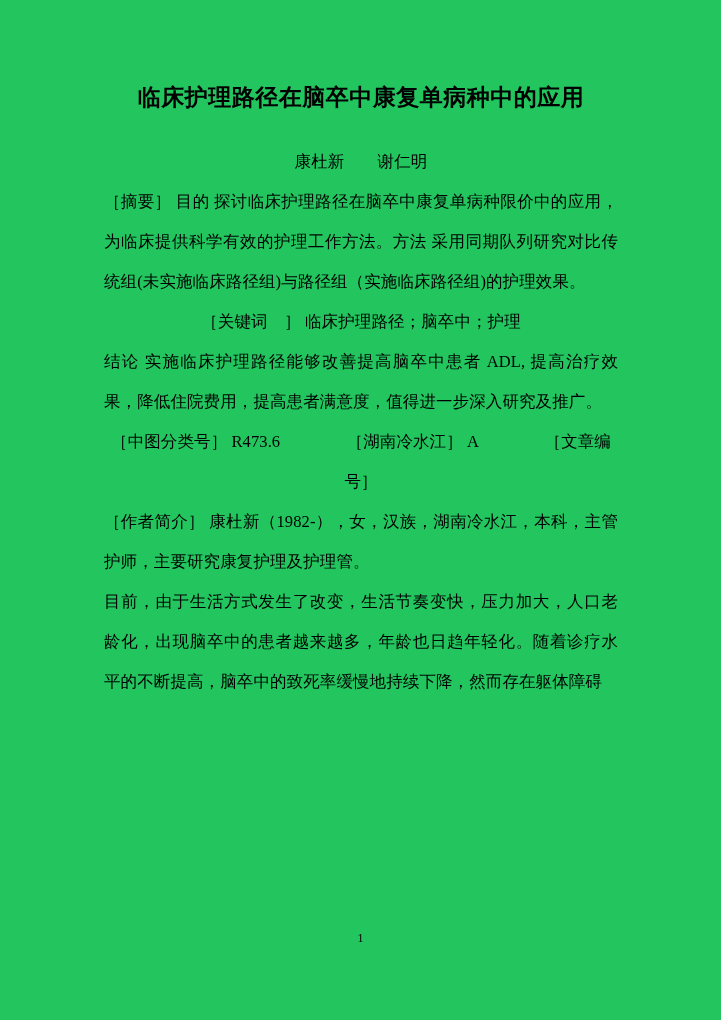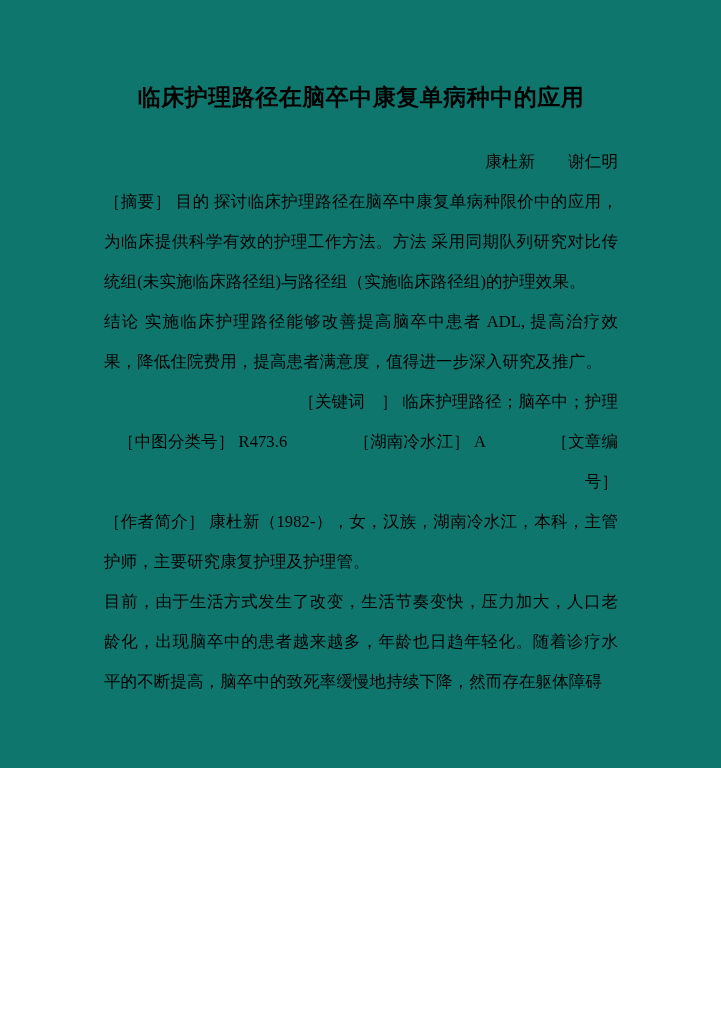--- a/index.html
+++ b/index.html
@@ -8,22 +8,22 @@
     padding: 0;
     background: #ffffff;
   }
   body {
     font-family: "Liberation Serif", "DejaVu Serif", serif;
     color: #000000;
   }
   .page {
     position: relative;
     width: 721px;
-    height: 768px;
-    background: #0f766e;
+    height: 1020px;
+    background: #22c55e;
     overflow: hidden;
     box-sizing: border-box;
   }
   .content {
     position: absolute;
     left: 104px;
     top: 0;
     width: 514px;
   }
   .doc-title {
@@ -39,21 +39,21 @@
   .para {
     margin: 0;
     font-size: 16.5px;
     line-height: 40px;
     text-align: justify;
     text-justify: inter-ideograph;
     letter-spacing: 0.1px;
     word-break: break-all;
   }
   .para.loose {
-    text-align: right;
+    text-align: center;
   }
   .gap-authors { height: 24px; }
   .page-number {
     position: absolute;
     left: 0;
     top: 930px;
     width: 721px;
     text-align: center;
     font-size: 12px;
     line-height: 16px;
@@ -70,23 +70,23 @@
     <h1 class="doc-title">临床护理路径在脑卒中康复单病种中的应用</h1>
 
     <div class="gap-authors"></div>
 
     <p class="para loose">康杜新　　谢仁明</p>
 
 
     <p class="para">［摘要］ 目的 探讨临床护理路径在脑卒中康复单病种限价中的应用，为临床提供科学有效的护理工作方法。方法 采用同期队列研究对比传统组(未实施临床路径组)与路径组（实施临床路径组)的护理效果。</p>
 
 
+    <p class="para loose">［关键词　］ 临床护理路径；脑卒中；护理</p>
+
     <p class="para">结论 实施临床护理路径能够改善提高脑卒中患者 ADL, 提高治疗效果，降低住院费用，提高患者满意度，值得进一步深入研究及推广。</p>
-
-    <p class="para loose">［关键词　］ 临床护理路径；脑卒中；护理</p>
 
     <p class="para loose">［中图分类号］ R473.6　　　　［湖南冷水江］ A　　　　［文章编号］</p>
 
 
     <p class="para">［作者简介］ 康杜新（1982-），女，汉族，湖南冷水江，本科，主管护师，主要研究康复护理及护理管。</p>
 
     <p class="para">目前，由于生活方式发生了改变，生活节奏变快，压力加大，人口老龄化，出现脑卒中的患者越来越多，年龄也日趋年轻化。随着诊疗水平的不断提高，脑卒中的致死率缓慢地持续下降，然而存在躯体障碍</p>
 
   </div>
 

